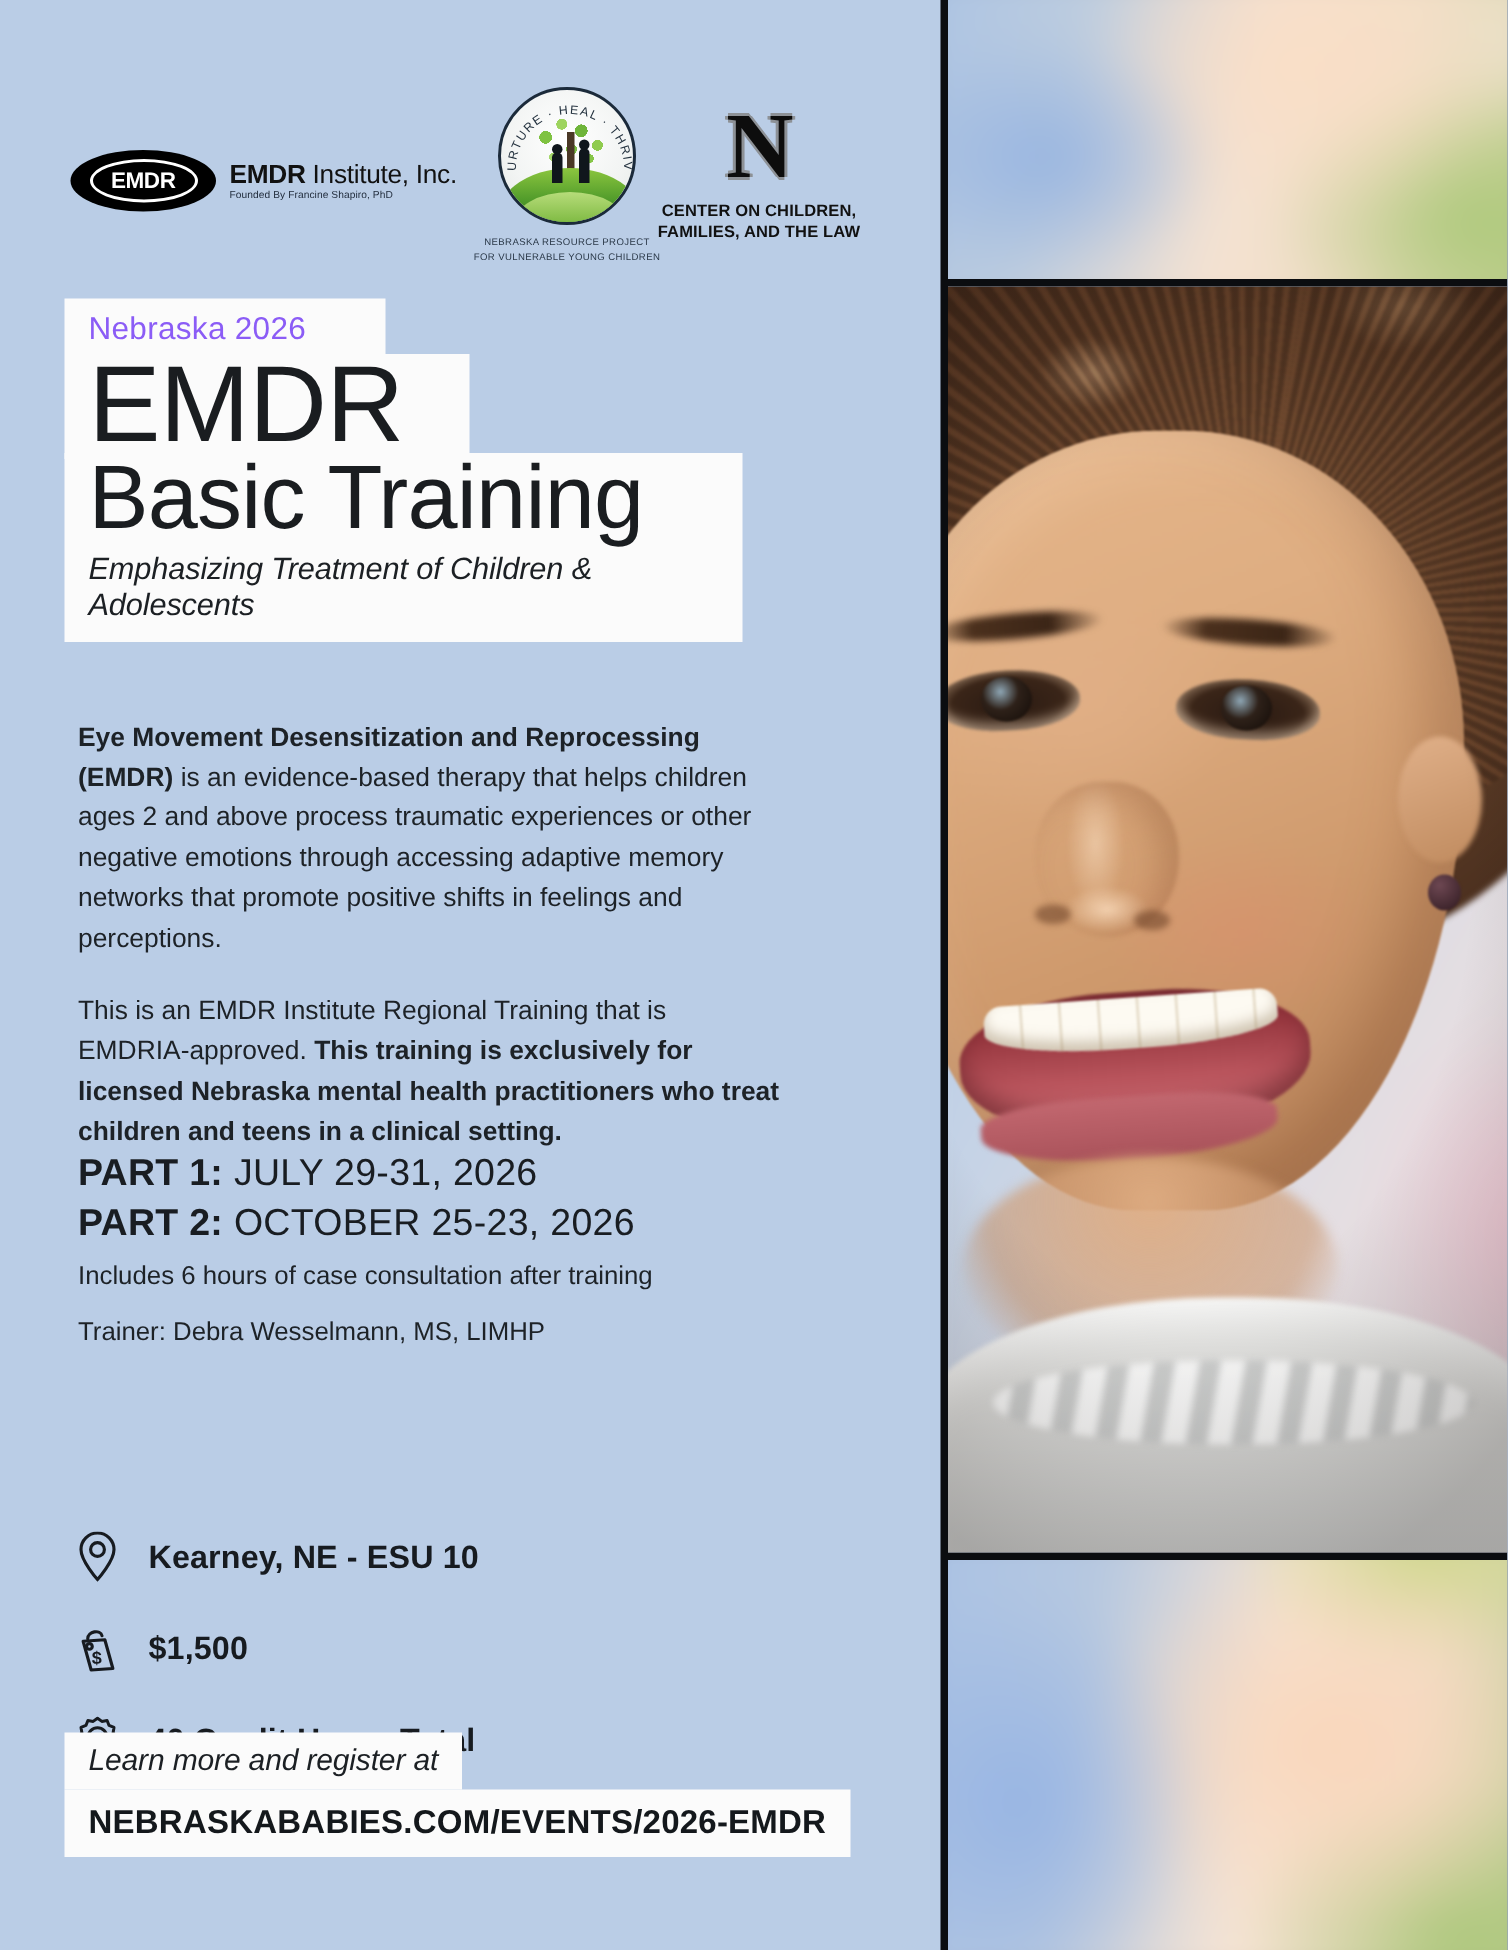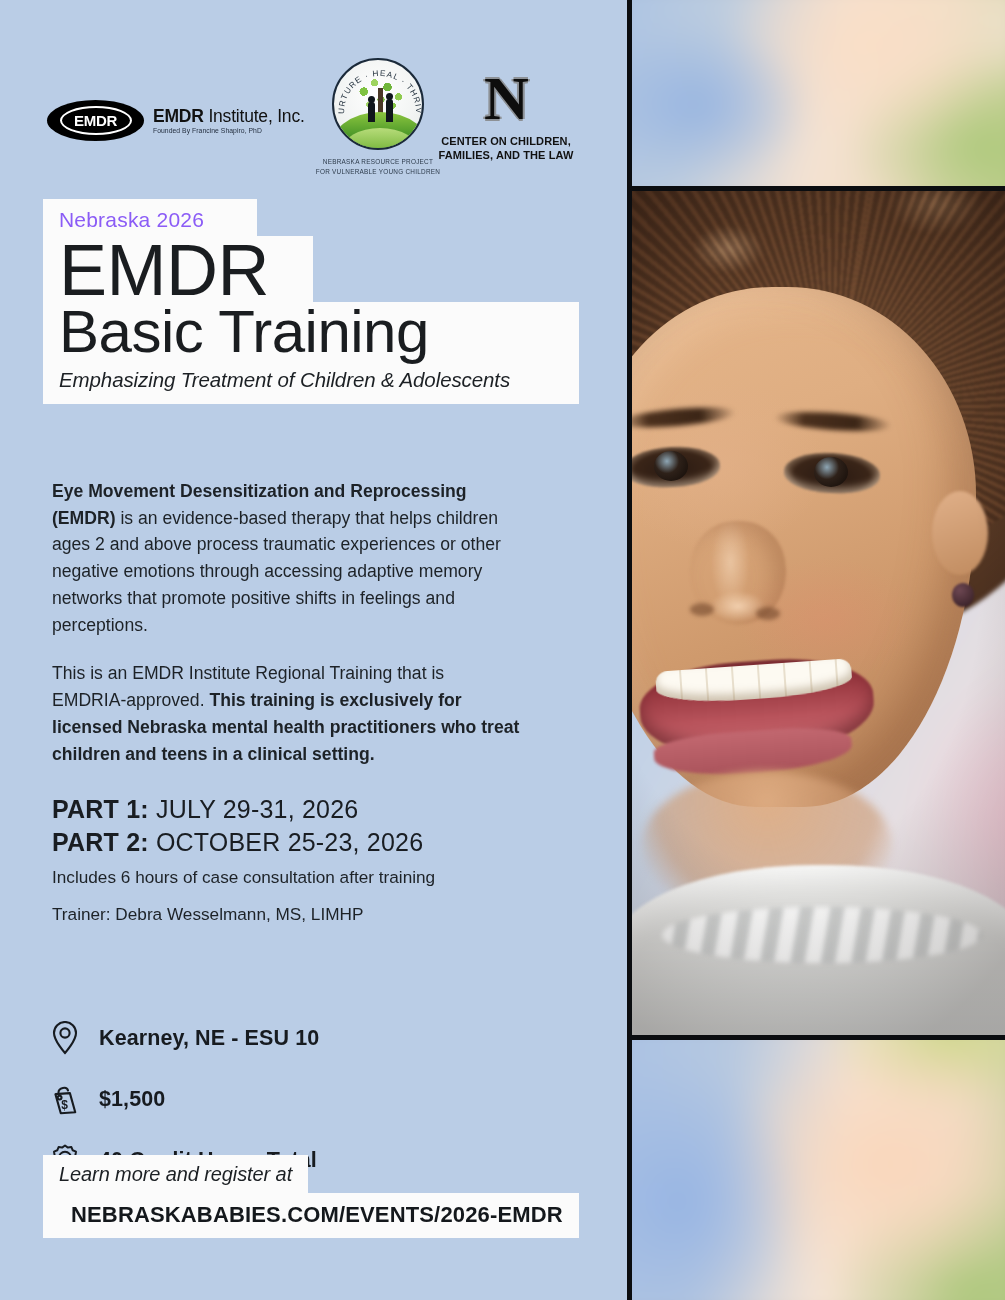--- a/index.html
+++ b/index.html
@@ -248,51 +248,51 @@
     letter-spacing:-1px; -webkit-text-stroke:0;
     text-shadow: 2px 0 0 #8d9196, -2px 0 0 #8d9196, 0 2px 0 #8d9196, 0 -2px 0 #8d9196;
   }
   .logo-unl-cap { margin-top:7px; font-size:11px; font-weight:700; color:#111; line-height:1.28; letter-spacing:.1px; }
 
   
   .title-wrap { position:absolute; left:43px; top:199px; }
   .tbox { background:#fbfbfb; display:block; }
   .tbox-1 { width:214px; padding:8px 0 3px 16px; }
   .tbox-2 { width:270px; padding:0 0 0 16px; }
-  .tbox-3 { width:536px; padding:0 0 12px 16px; }
+  .tbox-3 { width:452px; padding:0 0 12px 16px; }
   .t-kicker { font-size:21px; color:#8b5cf6; letter-spacing:.2px; line-height:1.25; }
   .t-main1 { font-size:72px; font-weight:400; color:#1a1d20; line-height:.97; letter-spacing:-.5px; }
   .t-main2 { font-size:60px; font-weight:400; color:#1a1d20; line-height:1.0; letter-spacing:-.5px; margin-top:-4px; }
   .t-sub { font-size:20.5px; font-style:italic; color:#1c2024; letter-spacing:-.1px; margin-top:6px; }
 
   
   .body-copy { position:absolute; left:52px; top:478px; width:470px;
     font-size:17.6px; line-height:1.52; color:#1d2227; }
   .body-copy p + p { margin-top:22px; }
   .body-copy b { font-weight:700; }
 
   
-  .dates { position:absolute; left:52px; top:793px; width:470px; color:#191d22; }
+  .dates { position:absolute; left:52px; top:766px; width:470px; color:#191d22; }
   .date-line { font-size:25px; line-height:1.32; letter-spacing:.2px; }
   .date-line b { font-weight:700; }
   .date-note { font-size:17.2px; margin-top:8px; color:#1d2227; }
   .date-trainer { font-size:17.2px; margin-top:16px; color:#1d2227; }
 
   
   .facts { position:absolute; left:48px; top:1008px; width:470px; }
   .fact { display:flex; align-items:center; gap:17px; height:60px; }
   .fact + .fact { margin-top:1px; }
   .fact-ico { width:34px; height:34px; flex:0 0 34px; display:flex; align-items:center; justify-content:center; }
   .fact-txt { font-size:21.5px; font-weight:700; color:#171b20; letter-spacing:.1px; }
 
   
   .cta { position:absolute; left:43px; top:1155px; }
   .cta-1 { display:inline-block; background:#fbfbfb; padding:8px 16px 7px 16px;
     font-size:20px; font-style:italic; color:#1c2024; letter-spacing:-.1px; }
-  .cta-2 { display:block; background:#fbfbfb; padding:9px 16px 10px 28px; margin-top:0;
+  .cta-2 { display:block; background:#fbfbfb; padding:9px 16px 10px 16px; margin-top:0;
     font-size:22px; font-weight:700; color:#14181c; letter-spacing:.15px; white-space:nowrap; width:max-content; }
 </style>
 </head>
 <body>
 
 <div class="page">
 
   <div class="left">
 
     <div class="logos">

